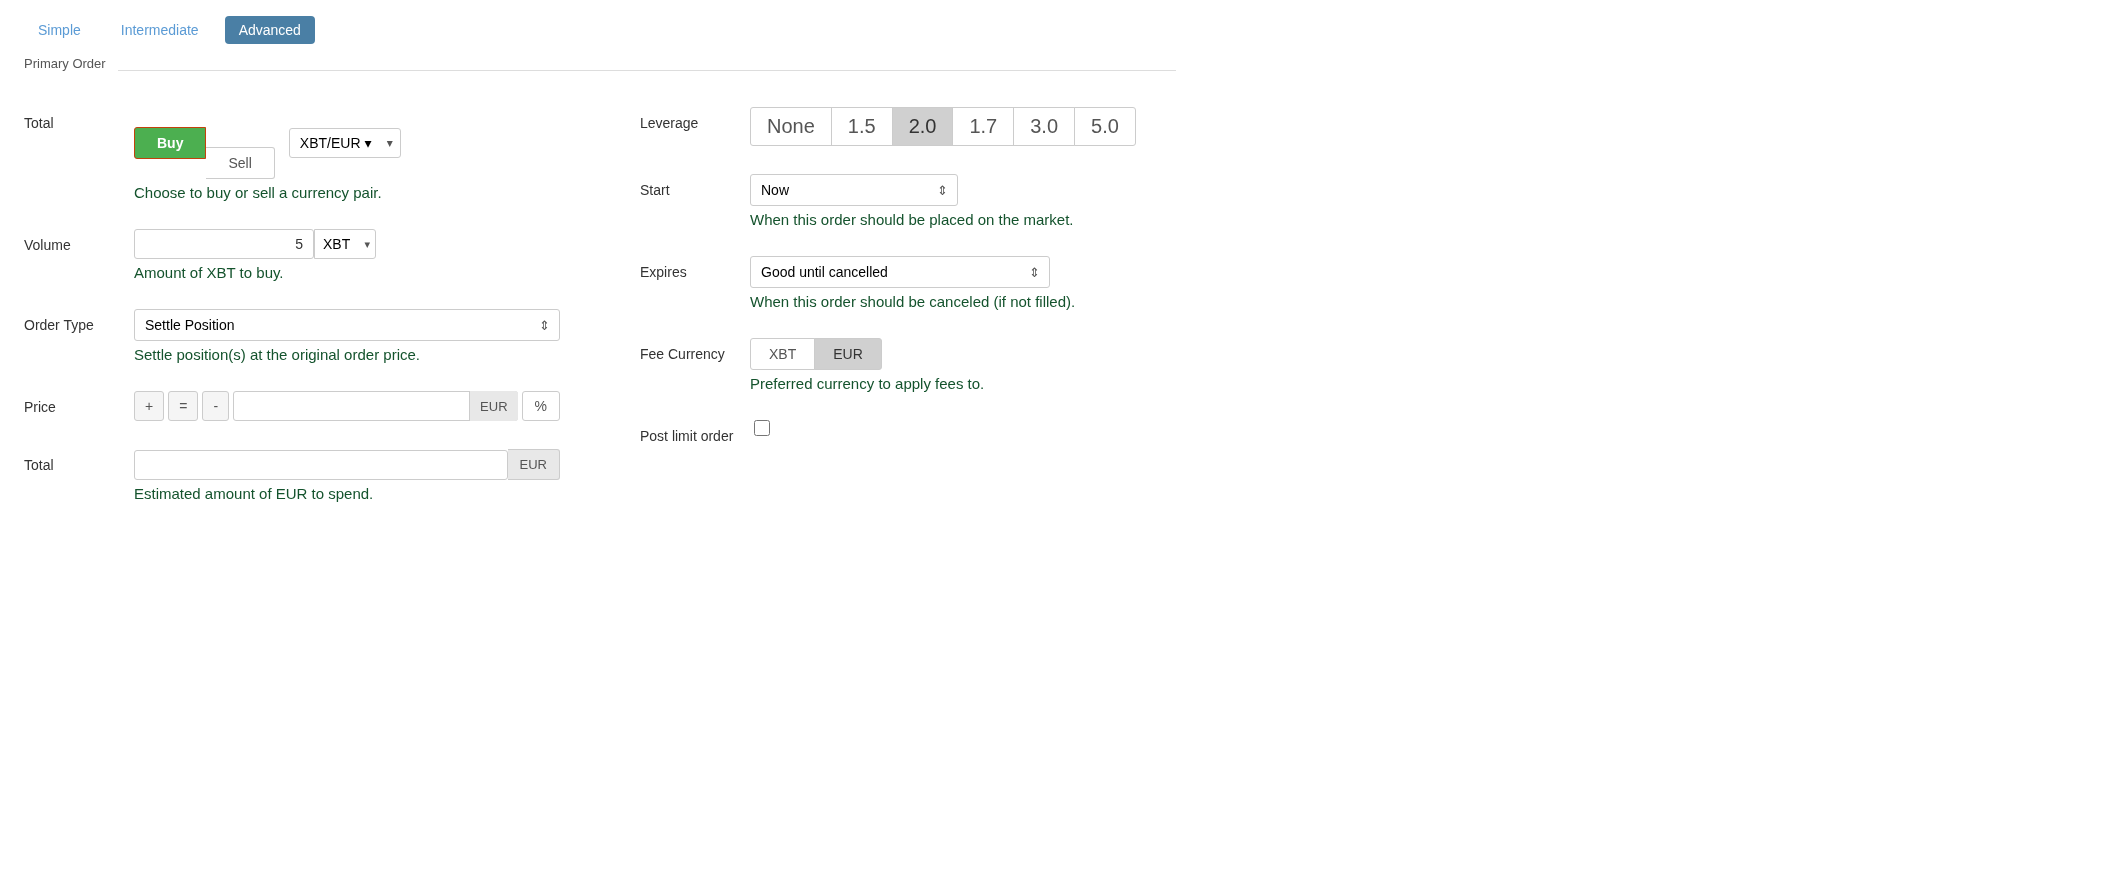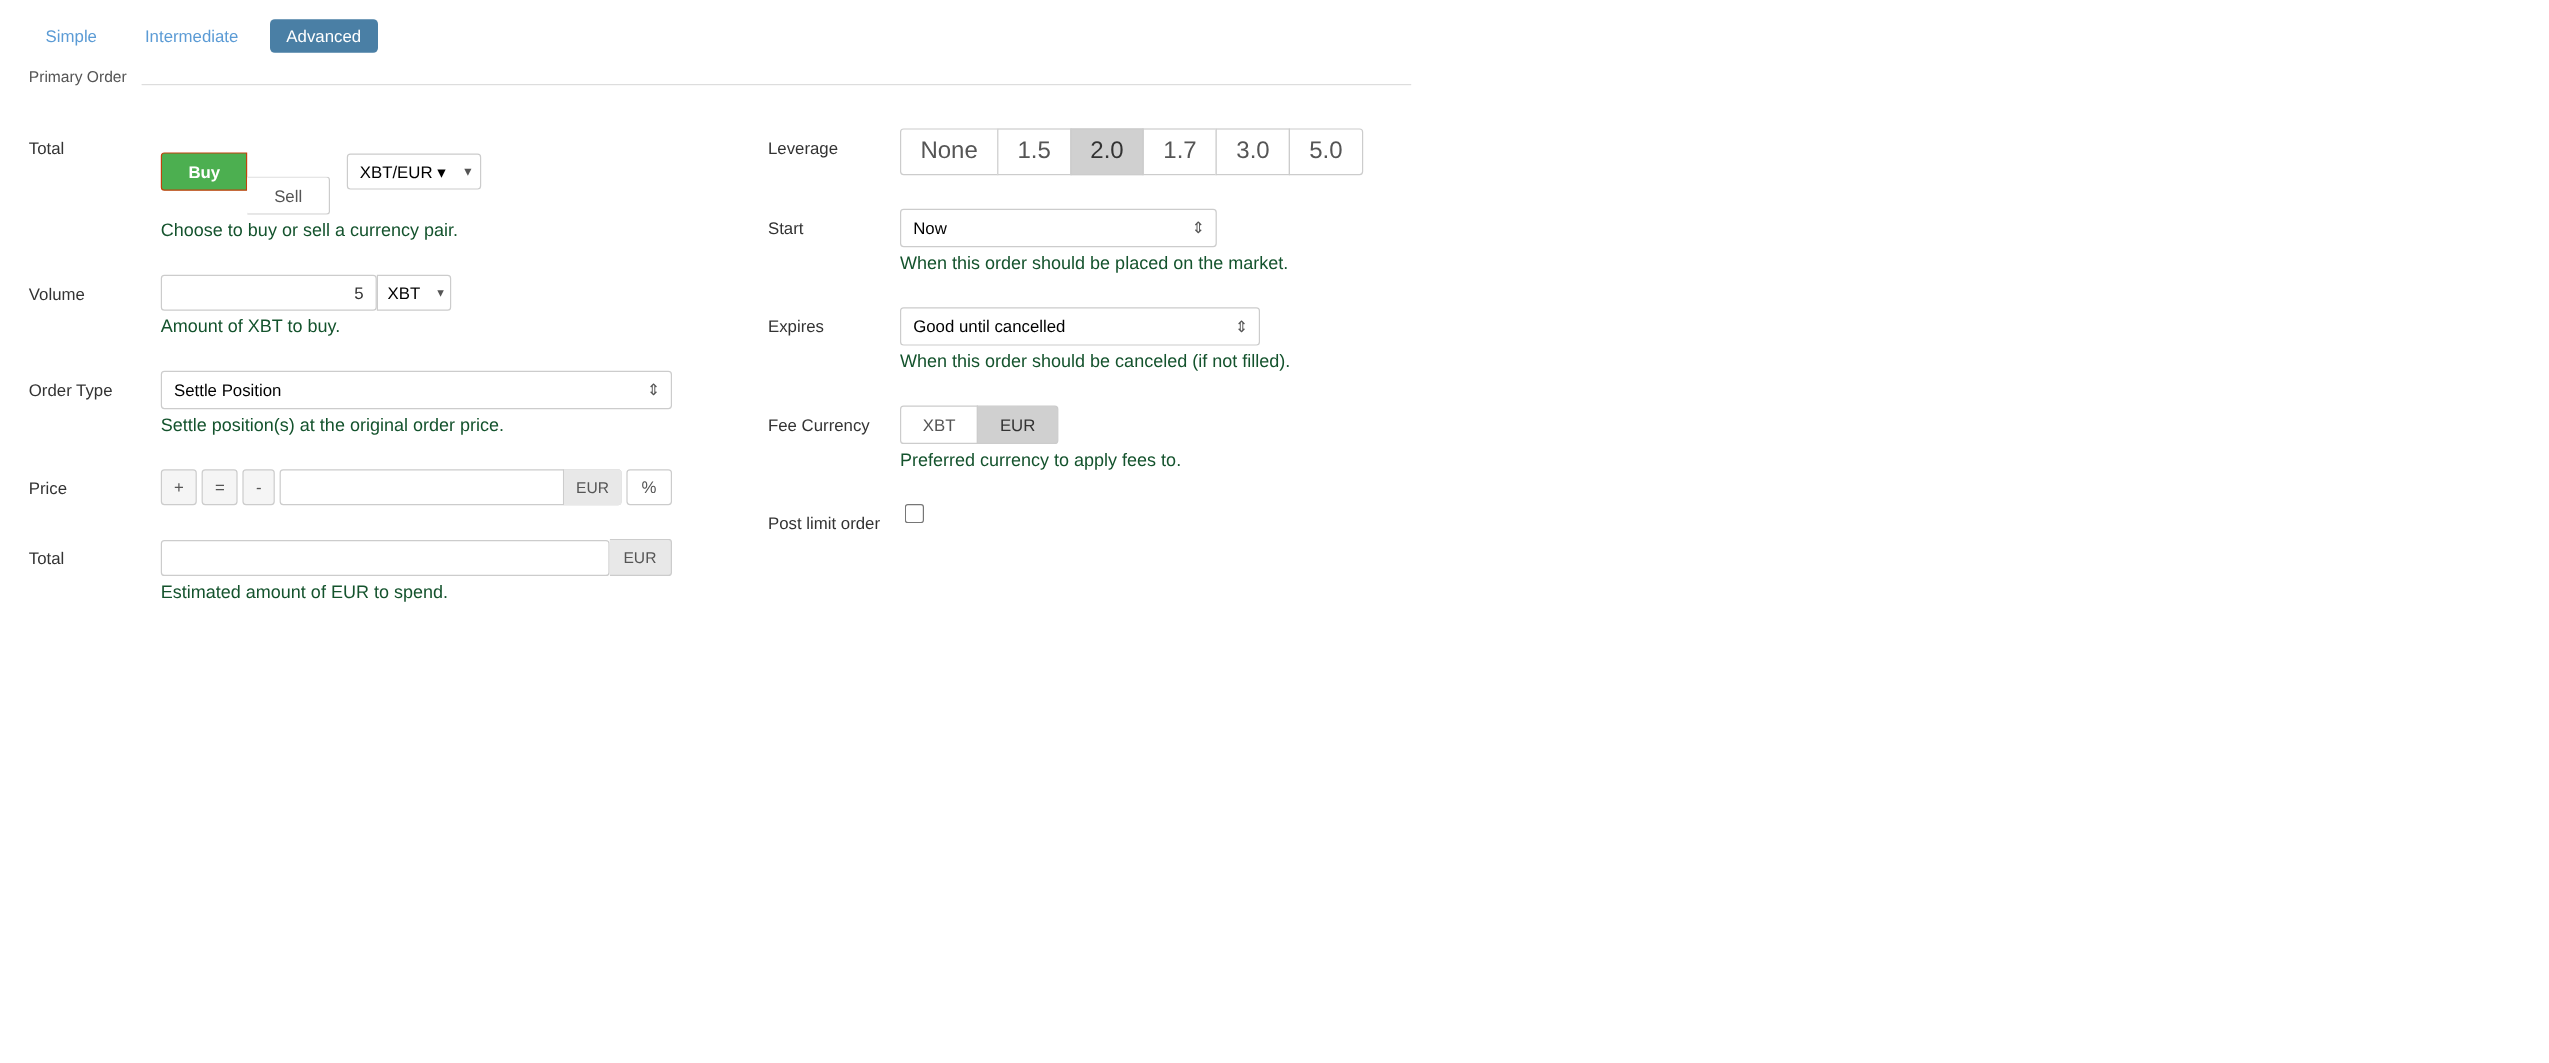--- a/index.html
+++ b/index.html
@@ -227,21 +227,21 @@
       background: #d0d0d0;
       color: #333;
       z-index: 1;
       position: relative;
     }
 
     
     .start-select-wrapper {
       position: relative;
       display: inline-block;
-      width: 264px;
+      width: 208px;
     }
     .start-select-wrapper select {
       width: 100%;
       padding: 7px 30px 7px 10px;
     }
     .start-select-wrapper::after {
       content: '⇕';
       position: absolute;
       right: 10px;
       top: 50%;

